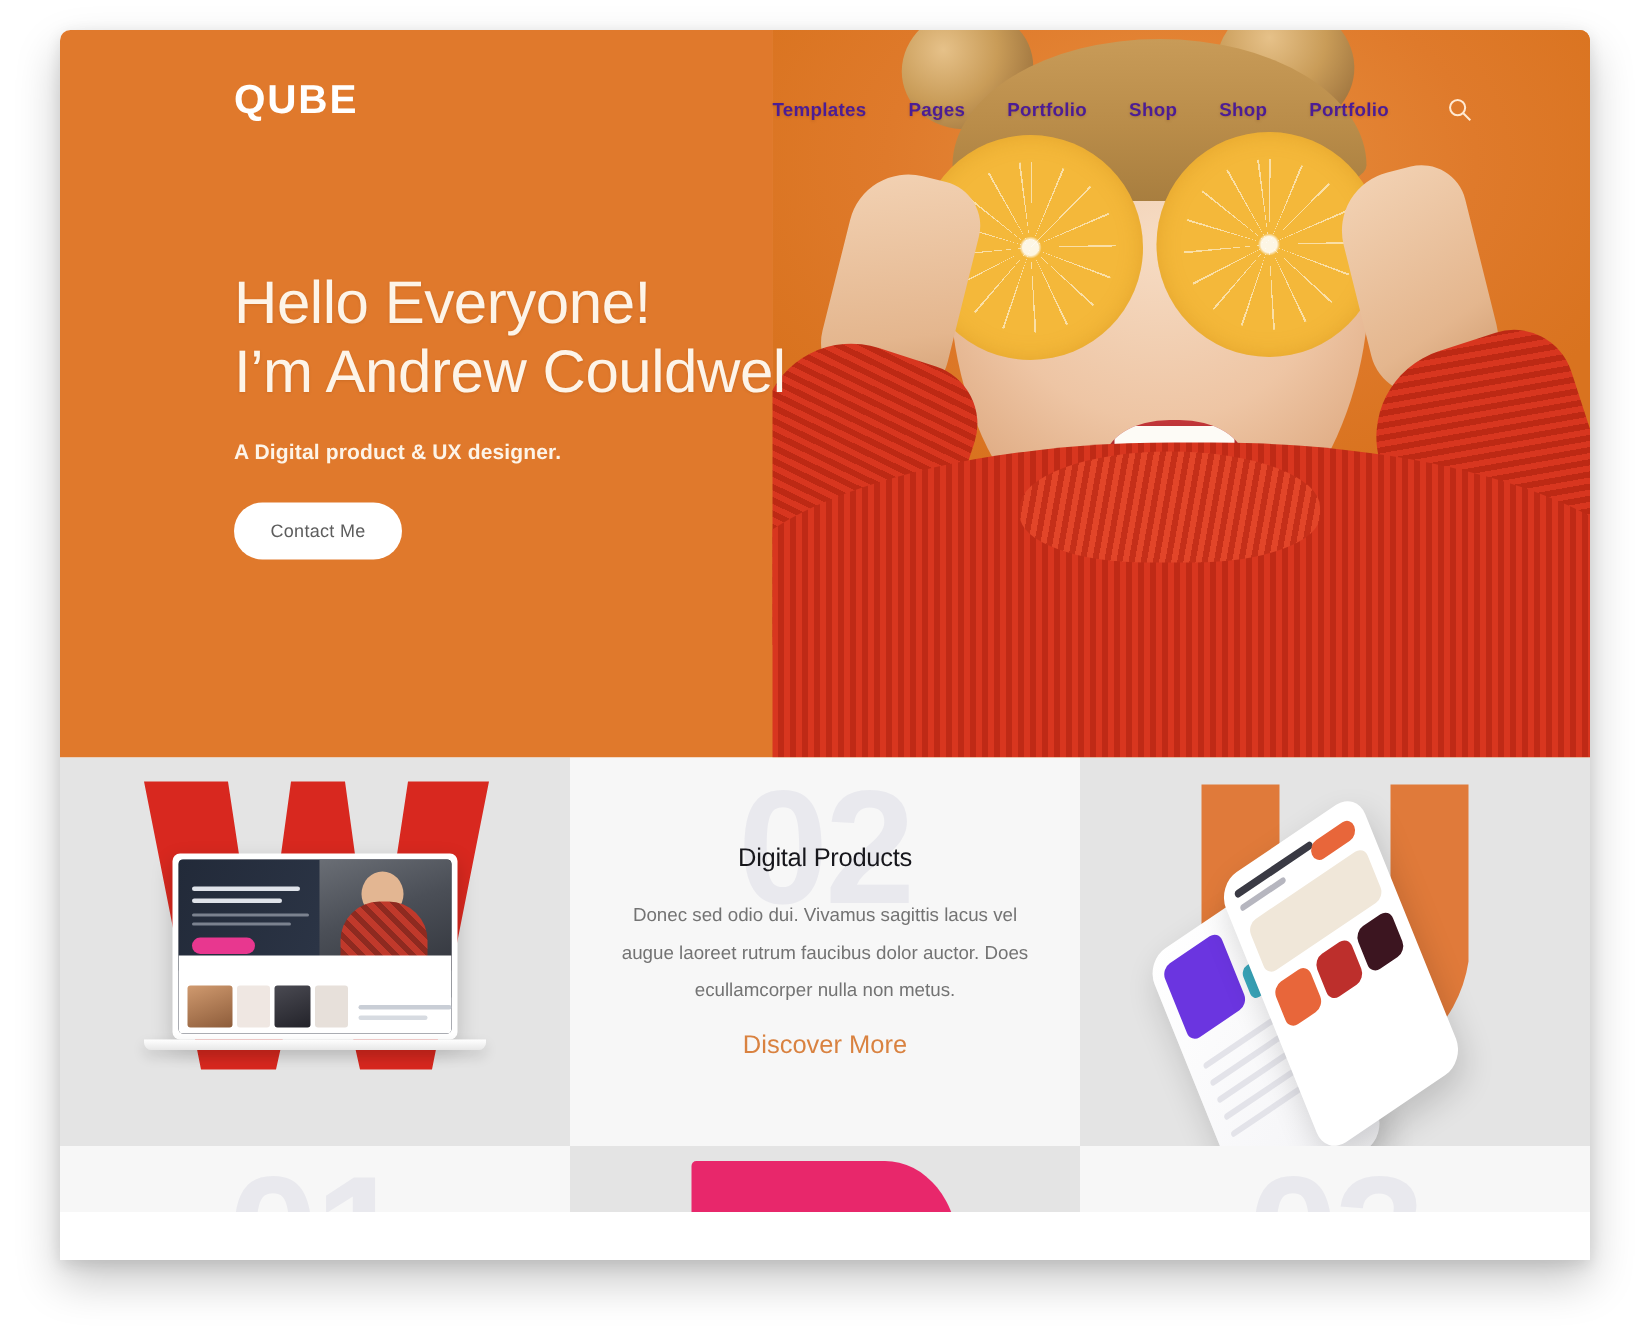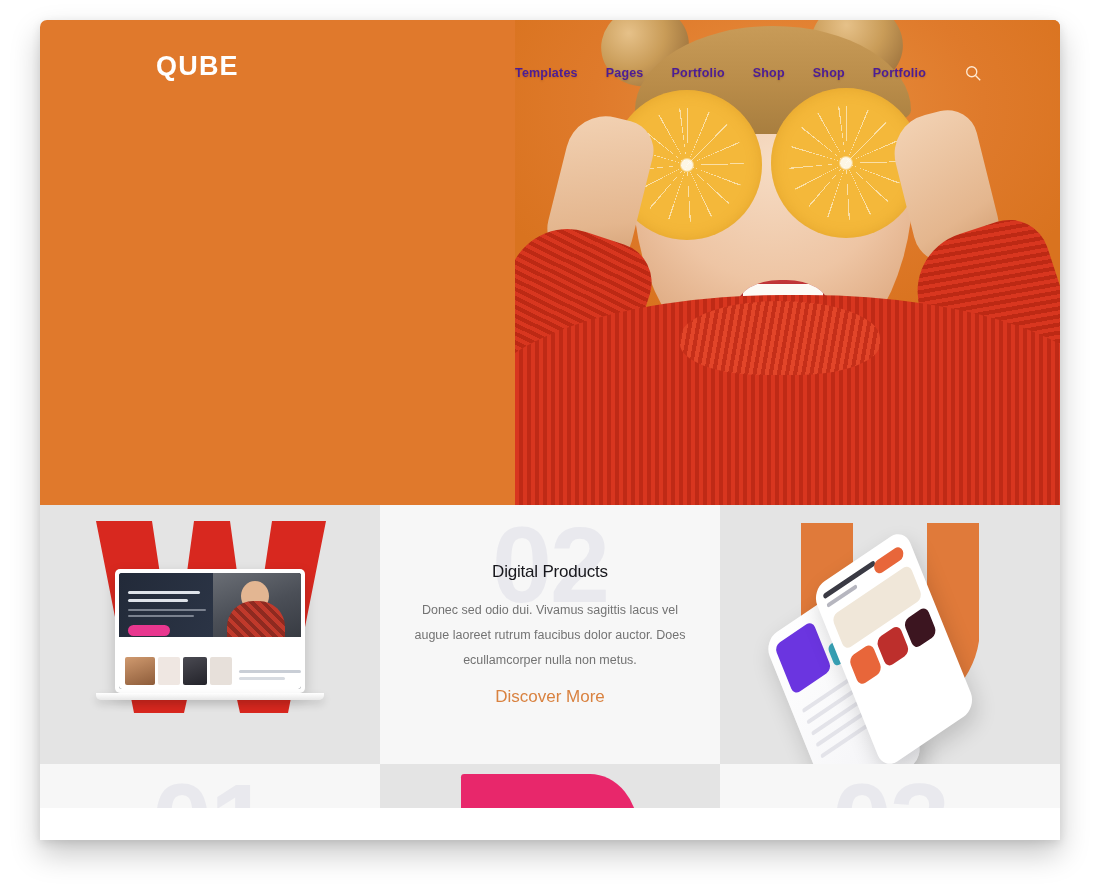--- a/index.html
+++ b/index.html
@@ -606,20 +606,26 @@
           <a class="nav-link">Shop</a>
           <a class="nav-link">Shop</a>
           <a class="nav-link">Portfolio</a>
           <svg id="search-icon-btn" viewBox="0 0 20 20" fill="none" stroke="currentColor" stroke-width="1.5">
             <circle cx="8.6" cy="8.6" r="5.6"></circle>
             <path d="M12.8 12.8 L18 18"></path>
           </svg>
         </div>
       </nav>
 
+      <div id="hero-copy">
+        <h1 id="hero-title">Hello Everyone!
+I’m Andrew Couldwel</h1>
+        <p id="hero-subtitle">A Digital product &amp; UX designer.</p>
+        <button id="contact-button">Contact Me</button>
+      </div>
     </section>
 
     <section id="feature-grid">
 
       <div class="card bg-gray">
         <svg class="letter-w" viewBox="0 0 240 200">
           <path d="M6 4 H62 L84 150 L104 4 H140 L160 150 L182 4 H236 L198 196 H150 L122 70 L94 196 H44 Z" fill="currentColor"></path>
         </svg>
         <div id="laptop">
           <div class="screen">

